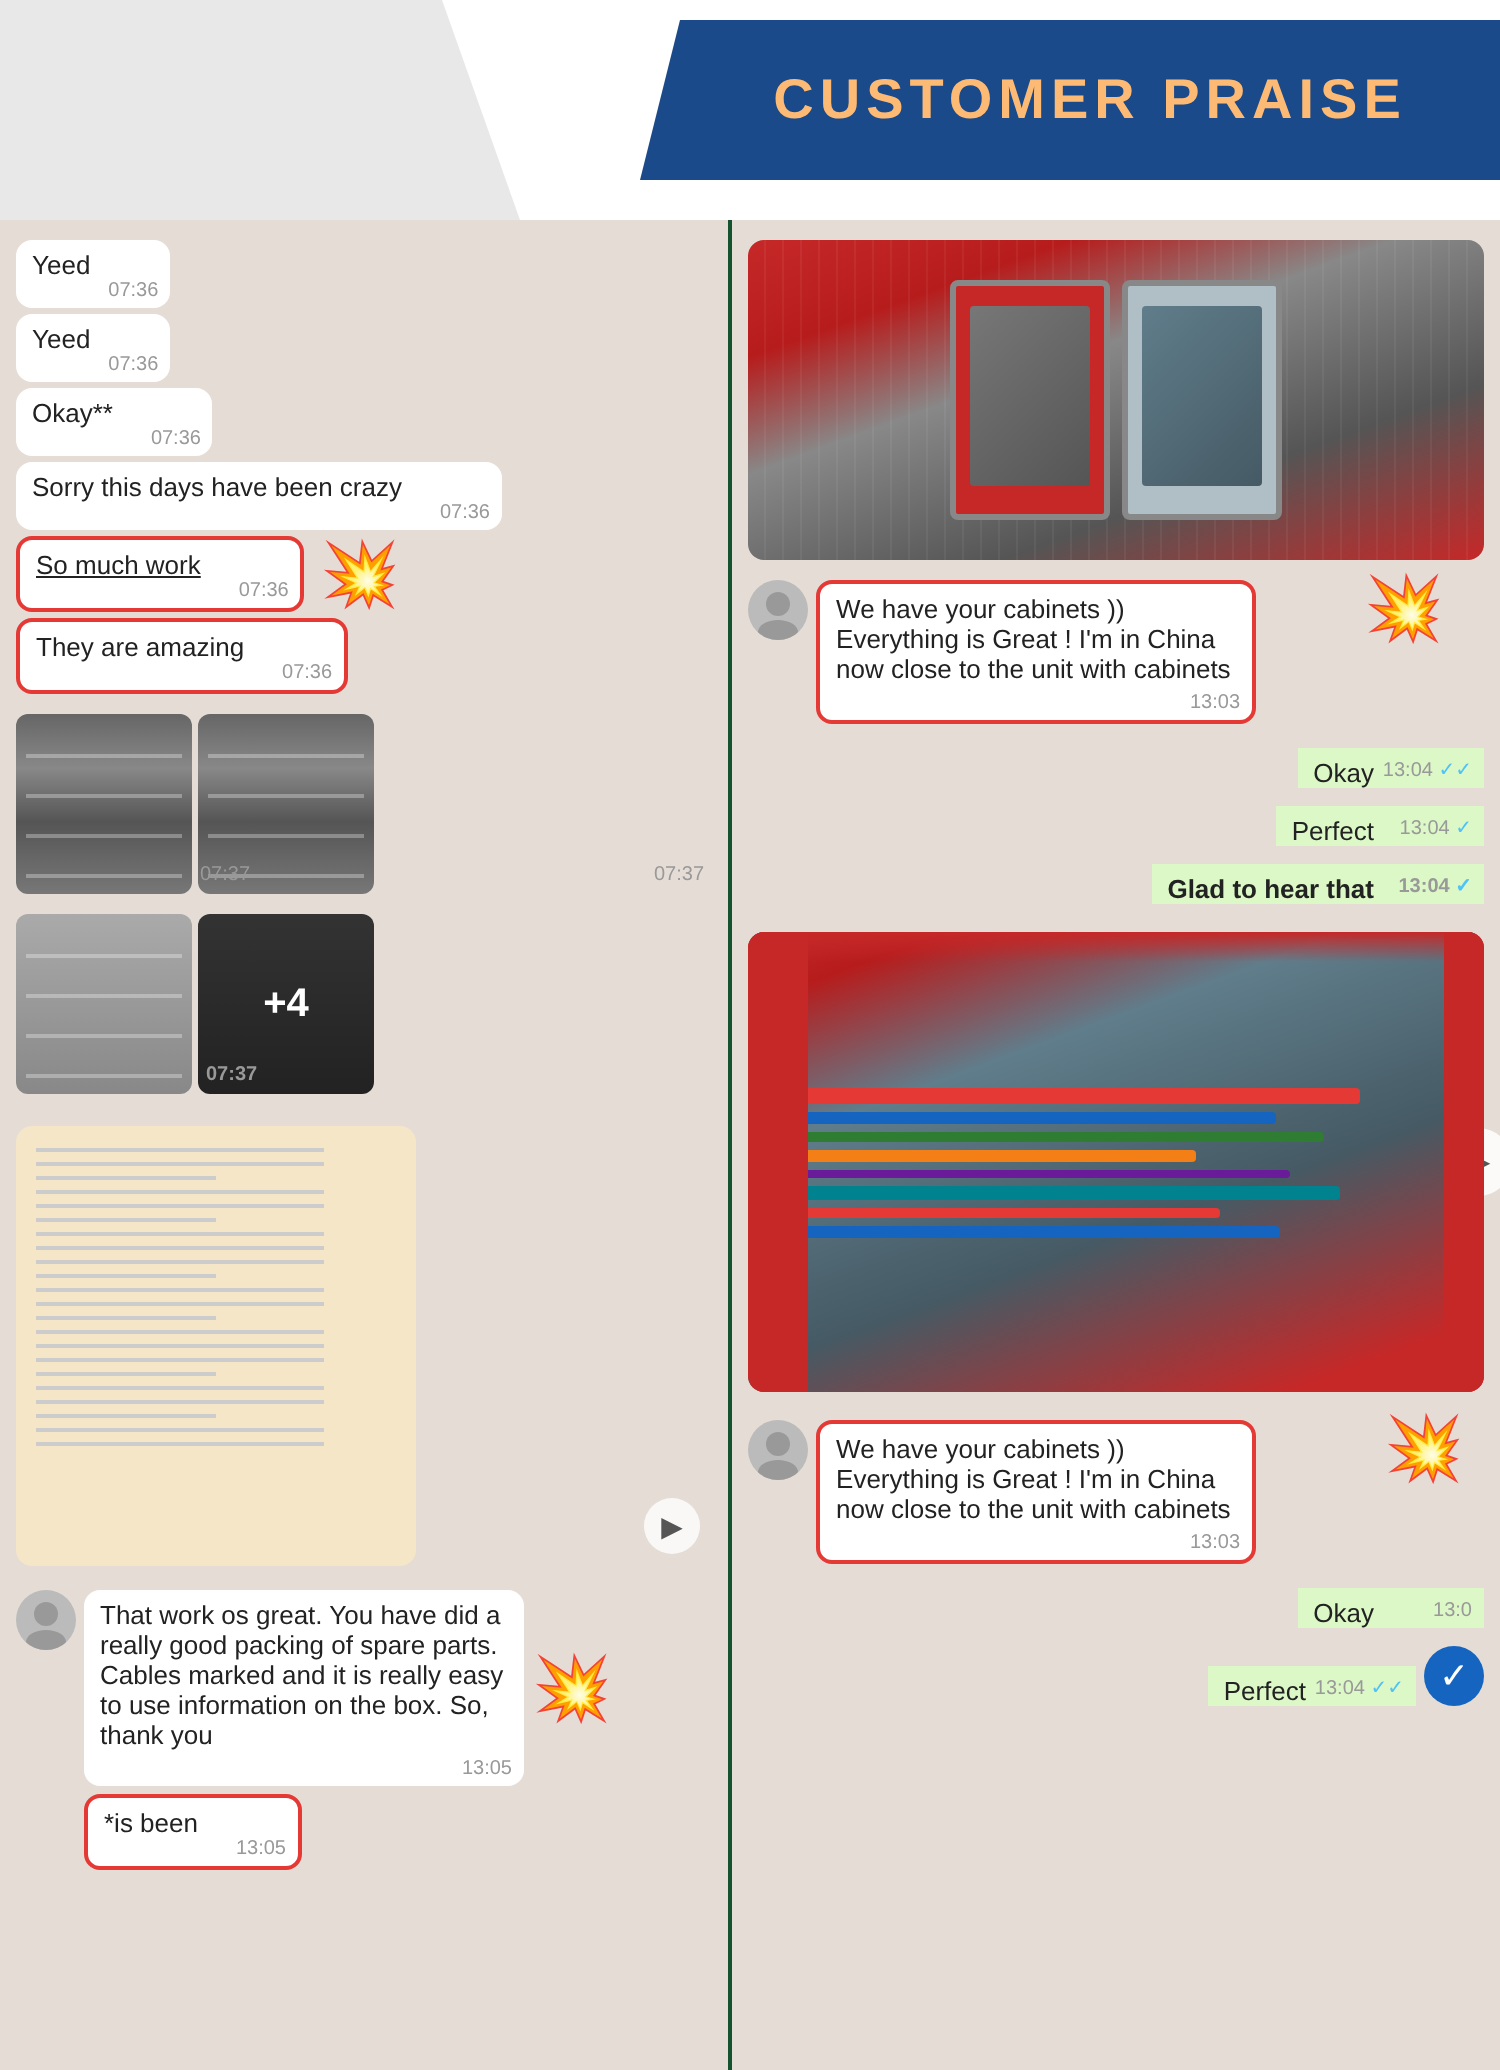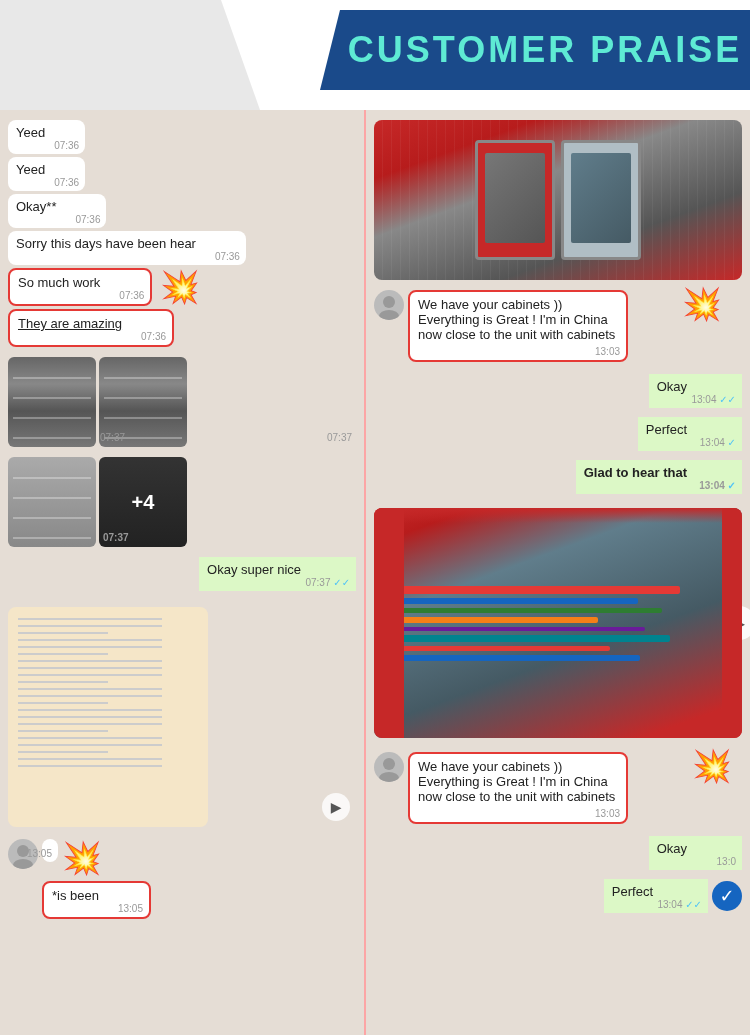--- a/index.html
+++ b/index.html
@@ -37,32 +37,32 @@
       top: 10px;
       width: 430px;
       height: 80px;
       background: #1a4a8a;
       clip-path: polygon(20px 0, 100% 0, 100% 100%, 0 100%);
       display: flex;
       align-items: center;
       justify-content: center;
     }
     .header-title {
-      color: #5eead4;
-      font-size: 36px;
+      color: #fdba74;
+      font-size: 28px;
       font-weight: bold;
       letter-spacing: 3px;
       padding-left: 20px;
     }
 
     
     .main-content {
       display: flex;
       width: 100%;
-      background: #fca5a5;
+      background: #14532d;
       min-height: 925px;
       gap: 2px;
     }
 
     
     .left-panel {
       width: 365px;
       background: #e5ddd5;
       padding: 10px 8px;
       display: flex;
@@ -90,21 +90,21 @@
       align-self: flex-start;
       font-size: 13px;
       color: #222;
     }
     .bubble-left.highlighted {
       border: 2px solid #e53935;
     }
     .bubble-right {
       background: #dcf8c6;
       border-radius: 0;
-      padding: 5px 8px 14px 8px;
+      padding: 5px 8px 0 8px;
       max-width: 85%;
       position: relative;
       align-self: flex-end;
       font-size: 13px;
       color: #222;
     }
     .timestamp {
       font-size: 10px;
       color: #999;
       position: absolute;
@@ -270,34 +270,34 @@
       <div class="bubble-left" style="padding-right:40px;">
         <span>Yeed</span>
         <span class="timestamp">07:36</span>
       </div>
       <div class="bubble-left" style="padding-right:50px;">
         <span>Okay**</span>
         <span class="timestamp">07:36</span>
       </div>
 
       <div class="bubble-left" style="padding-right:50px;">
-        <span>Sorry this days have been hear</span>
+        <span>Sorry this days have been crazy</span>
         <span class="timestamp">07:36</span>
       </div>
 
       <div style="display:flex; align-items:center; gap:4px; position:relative;">
-        <div class="bubble-left highlighted" style="padding-right:50px;">
+        <div class="bubble-left highlighted" style="padding-right:50px;text-decoration:underline;">
           <span>So much work</span>
           <span class="timestamp">07:36</span>
         </div>
         <span style="font-size:32px; margin-left:4px;">💥</span>
       </div>
 
       <div style="display:flex; align-items:center; gap:4px;">
-        <div class="bubble-left highlighted" style="padding-right:50px;text-decoration:underline;">
+        <div class="bubble-left highlighted" style="padding-right:50px;">
           <span>They are amazing</span>
           <span class="timestamp">07:36</span>
         </div>
       </div>
     </div>
 
     <div style="position:relative; margin: 4px 0;">
       <div style="display:flex; gap:3px;">
         <div class="shelf-img"></div>
         <div class="shelf-img"></div>
@@ -307,26 +307,20 @@
     </div>
 
     <div style="display:flex; gap:3px; margin: 0 0 4px 0;">
       <div class="shelf-img" style="background:linear-gradient(180deg,#aaa 0%,#888 100%);"></div>
       <div class="dark-img">
         <span>+4</span>
         <span style="font-size:10px;color:#999;position:absolute;bottom:4px;left:4px;">07:37</span>
       </div>
     </div>
 
-    <div style="display:flex; justify-content:flex-end; margin-bottom:4px;">
-      <div class="bubble-right" style="padding-right:55px;">
-        <span>Okay super nice</span>
-        <span style="font-size:10px;color:#999;position:absolute;bottom:3px;right:6px;">07:37 <span style="color:#4fc3f7;">✓✓</span></span>
-      </div>
-    </div>
 
     <div style="position:relative; margin-top:6px;">
       <div class="paper-img">
         <div class="paper-line"></div>
         <div class="paper-line"></div>
         <div class="paper-line paper-line-short"></div>
         <div class="paper-line"></div>
         <div class="paper-line"></div>
         <div class="paper-line paper-line-short"></div>
         <div class="paper-line"></div>
@@ -352,20 +346,21 @@
     <div style="display:flex; align-items:flex-start; gap:4px; margin-top:6px;">
       <div class="avatar">
         <svg width="30" height="30" viewBox="0 0 30 30">
             <circle cx="15" cy="12" r="6" fill="#999"></circle>
             <ellipse cx="15" cy="26" rx="10" ry="6" fill="#999"></ellipse>
           </svg>
       </div>
       <div style="display:flex; flex-direction:column; gap:4px; flex:1;">
         <div style="display:flex; align-items:center; gap:4px;">
           <div class="bubble-left" style="max-width:220px; padding-bottom:18px;">
+            <span style="white-space:pre-wrap;">That work os great. You have did a really good packing of spare parts. Cables marked and it is really easy to use information on the box. So, thank you</span>
             <span class="timestamp">13:05</span>
           </div>
           <span style="font-size:32px;">💥</span>
         </div>
         <div class="bubble-left highlighted" style="padding-right:50px;">
           <span>*is been</span>
           <span class="timestamp">13:05</span>
         </div>
       </div>
     </div>

